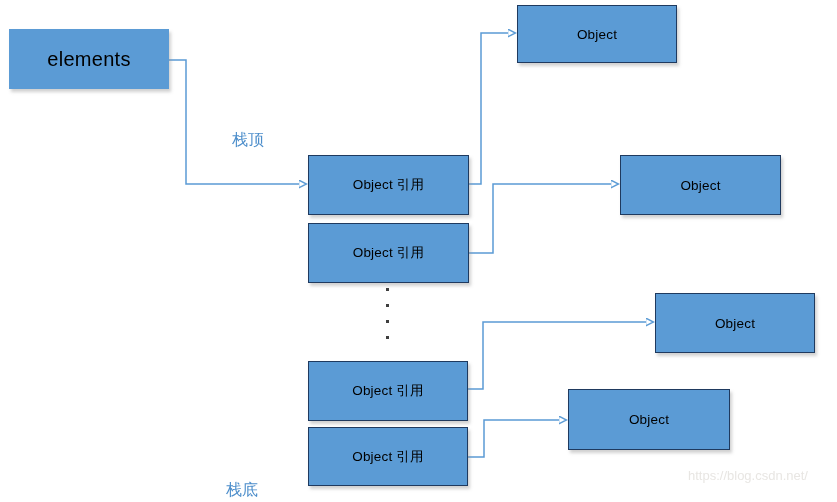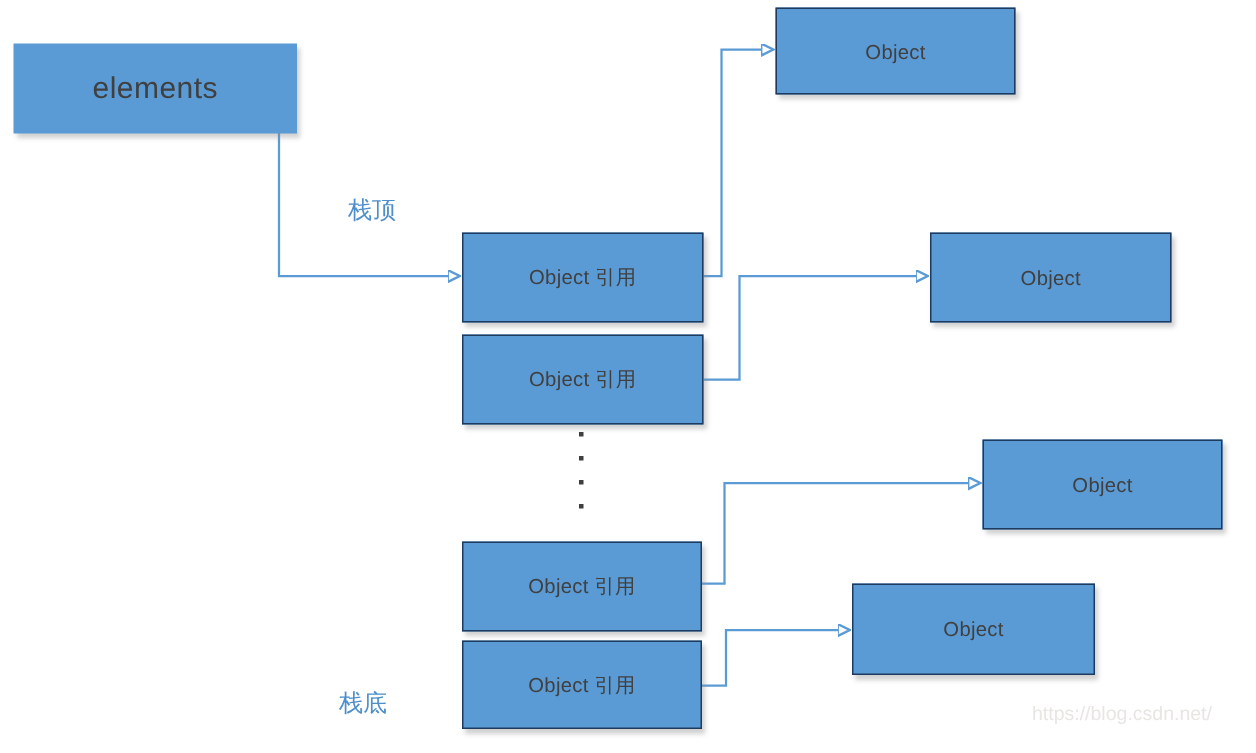--- a/index.html
+++ b/index.html
@@ -28,47 +28,47 @@
     stroke-width:1.5;
   }
   .arrowhead{fill:var(--connector);}
   .box{
     position:absolute;
     box-sizing:border-box;
     display:flex;align-items:center;justify-content:center;
     background:var(--box-fill);
     border:1.5px solid var(--box-border);
     box-shadow:2px 3px 3px rgba(140,140,140,.40);
-    color:#404040;
+    color:#000000;
     font-size:13.5px;
     letter-spacing:.2px;
     text-align:right;
   }
   .box.elements{
     border:none;
     font-size:20px;
     letter-spacing:.3px;
-    left:9px;top:29px;width:189px;height:60px;
+    left:9px;top:29px;width:160px;height:60px;
   }
   .box.ref1{left:308px;top:155px;width:161px;height:60px;}
   .box.ref2{left:308px;top:223px;width:161px;height:60px;}
   .box.ref3{left:308px;top:361px;width:160px;height:60px;}
   .box.ref4{left:308px;top:427px;width:160px;height:59px;}
   .box.obj1{left:517px;top:5px;width:160px;height:58px;}
   .box.obj2{left:620px;top:155px;width:161px;height:60px;}
   .box.obj3{left:655px;top:293px;width:160px;height:60px;}
   .box.obj4{left:568px;top:389px;width:162px;height:61px;}
   .stack-label{
     position:absolute;
     color:var(--stack-label);
     font-size:16px;
     white-space:nowrap;
   }
   .stack-label.top{left:232px;top:130px;}
-  .stack-label.bottom{left:226px;top:459px;}
+  .stack-label.bottom{left:226px;top:480px;}
   .dots{
     position:absolute;left:386px;top:288px;
     display:flex;flex-direction:column;gap:13px;
   }
   .dot{
     width:3px;height:3px;background:var(--ellipsis-dot);
   }
   .watermark{
     position:absolute;left:688px;top:468px;
     color:var(--watermark-ink);

